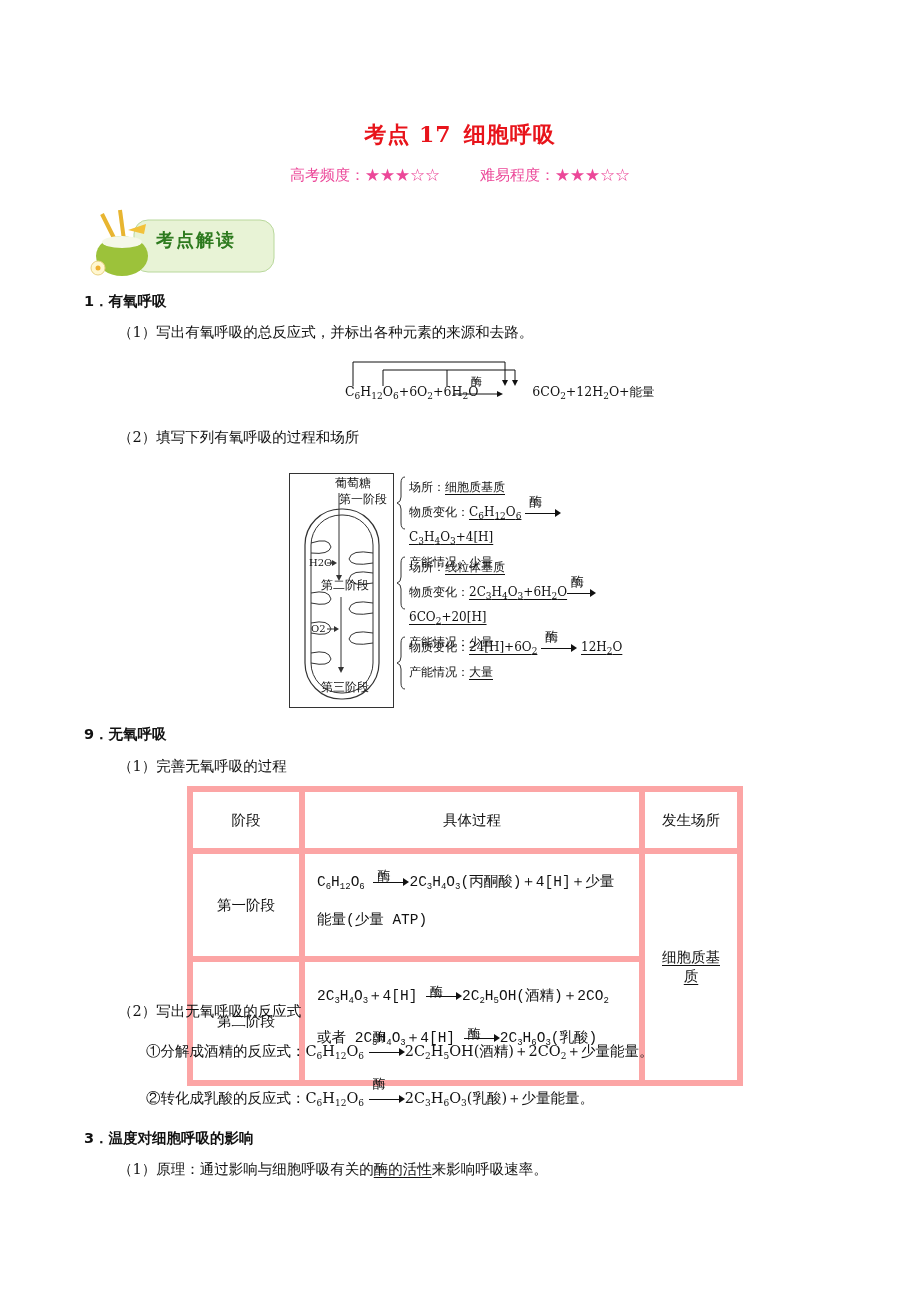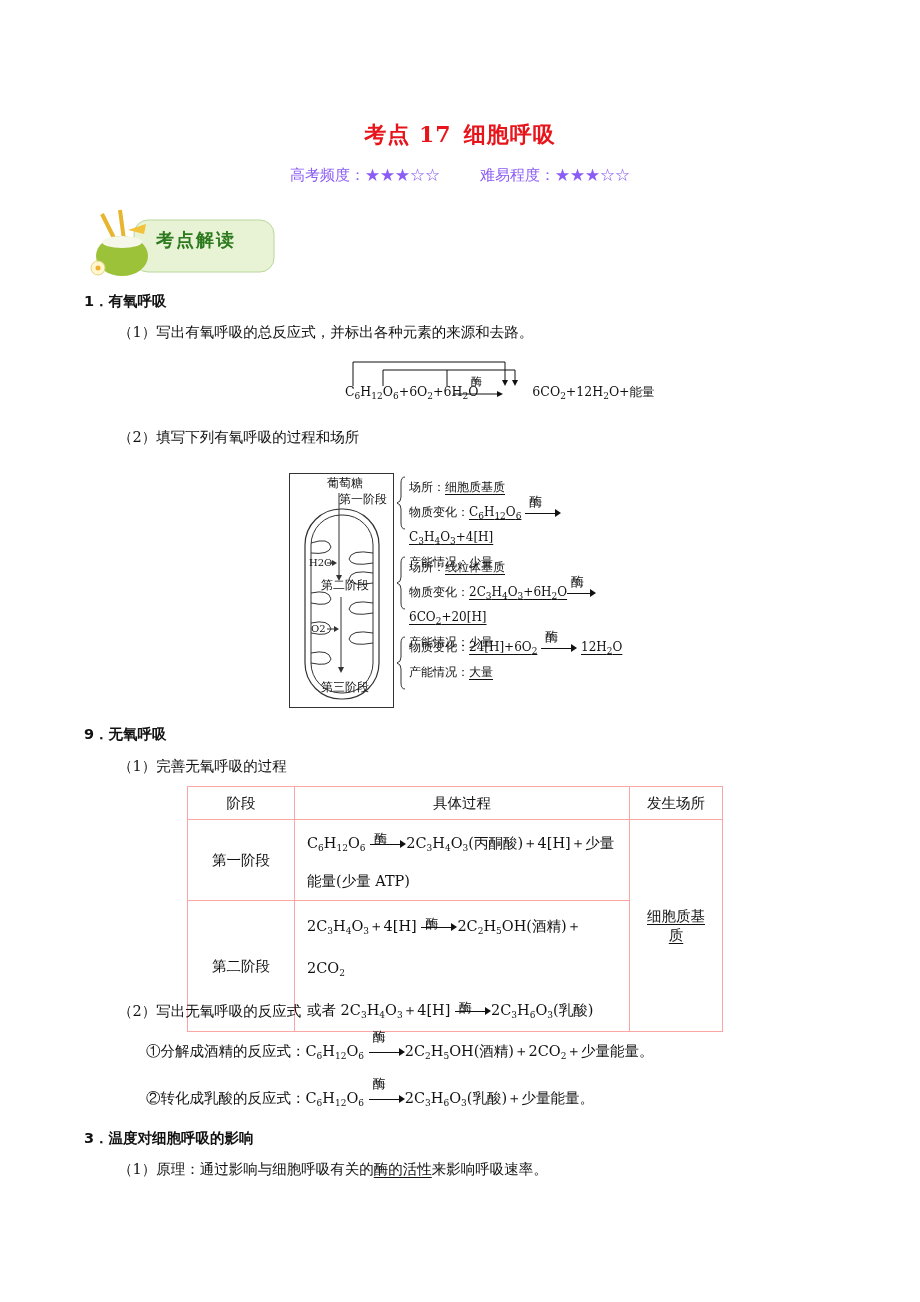--- a/index.html
+++ b/index.html
@@ -2,34 +2,34 @@
 <html><head>
 <meta charset="utf-8">
 <style>
   html, body { margin:0; padding:0; background:#ffffff; }
   body { width:920px; height:1302px; position:relative; overflow:hidden;
          font-family:"DejaVu Serif","Liberation Serif",serif; color:#111; }
   .abs { position:absolute; }
   .title { left:0; width:920px; top:120px; text-align:center; color:#e8141b;
            font-size:22px; font-weight:bold; letter-spacing:1px; }
   .title .num { margin-right:12px; }
-  .meta { left:0; width:920px; top:166px; text-align:center; color:#8b5cf6; font-size:15px; }
+  .meta { left:0; width:920px; top:166px; text-align:center; color:#ec4899; font-size:15px; }
   .meta span.gap { display:inline-block; width:40px; }
   .banner { left:84px; top:208px; width:192px; height:72px; }
   .h1 { font-size:14.5px; font-weight:bold; font-family:"DejaVu Sans","Liberation Sans",sans-serif; }
   .p { font-size:14.5px; }
   .u { text-decoration:underline; text-underline-offset:3px; }
   sub { font-size:9px; vertical-align:-3px; line-height:0; }
   .rxn { display:inline-block; position:relative; width:36px; height:14px; vertical-align:middle; }
   .rxn .lbl { position:absolute; left:4px; top:-17px; font-size:13px; }
   .rxn .line { position:absolute; left:0; top:7px; width:31px; height:1px; background:#111; }
   .rxn .hd { position:absolute; left:30px; top:3px; width:0; height:0;
              border-top:4px solid transparent; border-bottom:4px solid transparent; border-left:6px solid #111; }
   table.t { position:absolute; left:187px; top:786px; border-collapse:collapse; font-size:14.5px; }
-  table.t td { border:1px solid #fca5a5; padding:0 12px; }
+  table.t td { border:6px solid #fca5a5; padding:12px 12px;font-family:Liberation Mono, monospace; }
   table.t .hdr td { height:32px; text-align:center; }
   .cellc { text-align:center; }
   .diagram-text { font-size:12px; }
 </style>
 </head>
 <body>
 
 <div class="abs title">
   <span class="num">考点 17</span><span>细胞呼吸</span>
 </div>
@@ -89,21 +89,21 @@
     <path d="M22,180 q18,-4 20,6 q-2,8 -20,4" fill="none" stroke="#333"></path>
     <line x1="50" y1="20" x2="50" y2="104" stroke="#333"></line>
     <polygon points="47,102 50,108 53,102" fill="#333"></polygon>
     <line x1="52" y1="124" x2="52" y2="196" stroke="#333"></line>
     <polygon points="49,194 52,200 55,194" fill="#333"></polygon>
     <line x1="38" y1="90" x2="44" y2="90" stroke="#333"></line>
     <polygon points="43,87 48,90 43,93" fill="#333"></polygon>
     <line x1="38" y1="156" x2="46" y2="156" stroke="#333"></line>
     <polygon points="45,153 50,156 45,159" fill="#333"></polygon>
   </svg>
-  <div class="abs diagram-text" style="left:38px;top:2px;">葡萄糖</div>
+  <div class="abs diagram-text" style="left:46px;top:2px;">葡萄糖</div>
   <div class="abs diagram-text" style="left:50px;top:18px;">第一阶段</div>
   <div class="abs diagram-text" style="left:20px;top:84px;font-size:10px;">H2O</div>
   <div class="abs diagram-text" style="left:32px;top:104px;">第二阶段</div>
   <div class="abs diagram-text" style="left:22px;top:150px;font-size:10px;">O2</div>
   <div class="abs diagram-text" style="left:32px;top:206px;">第三阶段</div>
 
   <svg width="16" height="236" style="position:absolute;left:106px;top:0;">
     <path d="M10,4 q-4,0 -4,6 v14 q0,5 -4,6 q4,1 4,6 v14 q0,6 4,6" fill="none" stroke="#333"></path>
     <path d="M10,84 q-4,0 -4,6 v14 q0,5 -4,6 q4,1 4,6 v14 q0,6 4,6" fill="none" stroke="#333"></path>
     <path d="M10,164 q-4,0 -4,6 v14 q0,5 -4,6 q4,1 4,6 v14 q0,6 4,6" fill="none" stroke="#333"></path>

